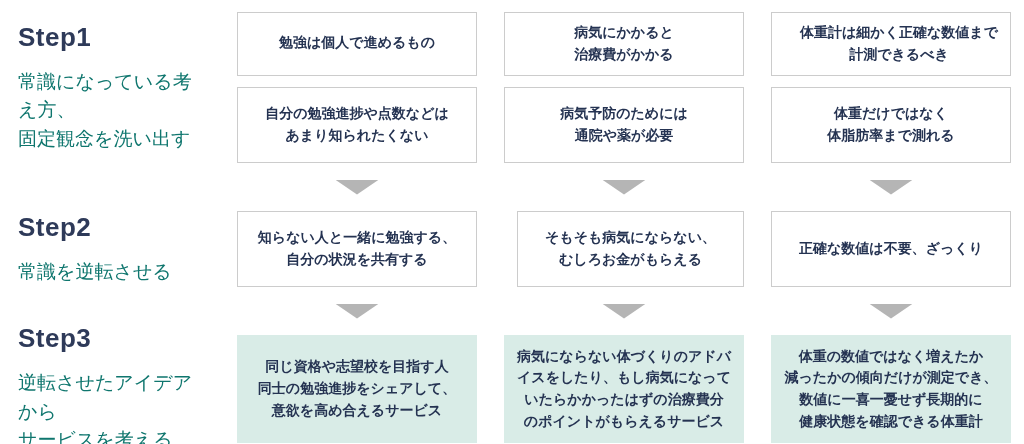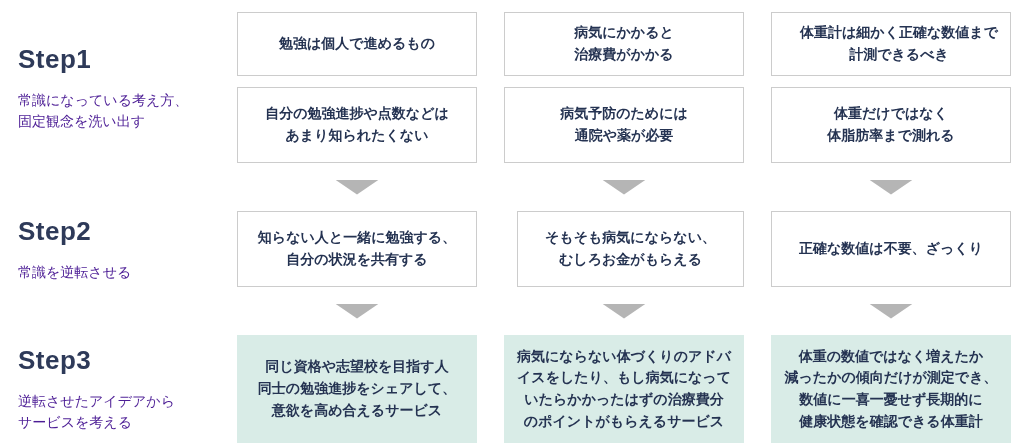--- a/index.html
+++ b/index.html
@@ -25,23 +25,23 @@
   .label-1 { grid-area: 1 / 1 / 3 / 2; }
   .label-2 { grid-area: 4 / 1 / 5 / 2; }
   .label-3 { grid-area: 6 / 1 / 7 / 2; }
   .step-title {
     font-size: 26px;
     font-weight: bold;
     color: #2e3a59;
     letter-spacing: 0.5px;
   }
   .step-desc {
-    font-size: 14px;
+    font-size: 19px;
     line-height: 1.5;
-    color: #4c1d95;
+    color: #0f766e;
     white-space: pre-line;
     margin-top: 15px;
   }
   .box {
     display: flex;
     align-items: center;
     justify-content: center;
     text-align: center;
     font-size: 14px;
     font-weight: bold;
@@ -63,21 +63,21 @@
     align-items: center;
     justify-content: center;
   }
   .tri {
     width: 44px;
     height: 15px;
     background: #b5b5b5;
     clip-path: polygon(0 0, 100% 0, 50% 100%);
   }
   
-  .r1c1 { grid-area: 1 / 2; } .r1c2 { grid-area: 1 / 3; } .r1c3 { grid-area: 1 / 4; padding-left: 24px; }
+  .r1c1 { grid-area: 1 / 2; font-family: Liberation Mono, monospace; } .r1c2 { grid-area: 1 / 3; } .r1c3 { grid-area: 1 / 4; padding-left: 24px; }
   .r2c1 { grid-area: 2 / 2; } .r2c2 { grid-area: 2 / 3; } .r2c3 { grid-area: 2 / 4; }
   .r3c1 { grid-area: 3 / 2; } .r3c2 { grid-area: 3 / 3; } .r3c3 { grid-area: 3 / 4; }
   .r4c1 { grid-area: 4 / 2; text-align: center; } .r4c2 { grid-area: 4 / 3; margin-left: 13px; } .r4c3 { grid-area: 4 / 4; }
   .r5c1 { grid-area: 5 / 2; } .r5c2 { grid-area: 5 / 3; } .r5c3 { grid-area: 5 / 4; }
   .r6c1 { grid-area: 6 / 2; } .r6c2 { grid-area: 6 / 3; } .r6c3 { grid-area: 6 / 4; }
 </style>
 </head>
 <body>
 
 <div class="diagram">

